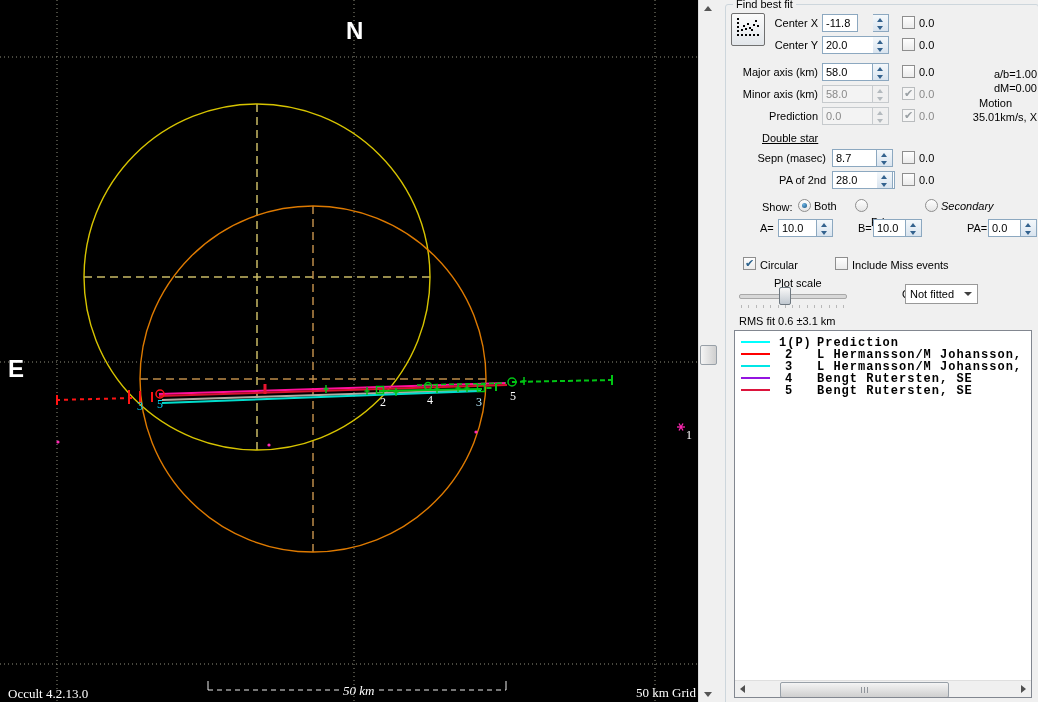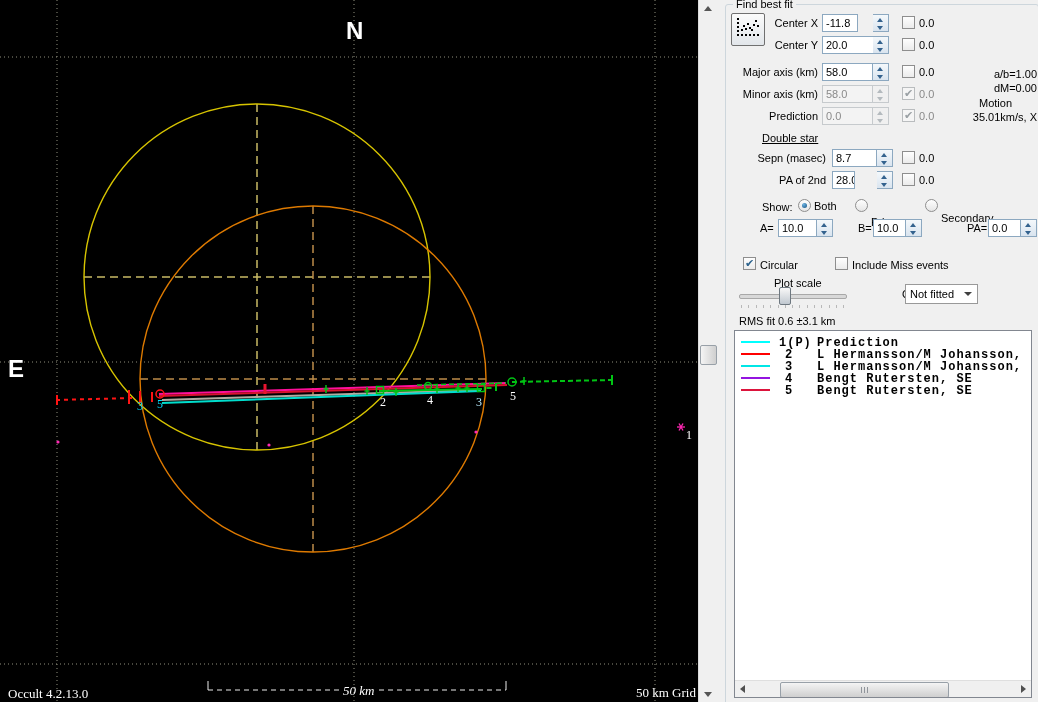--- a/index.html
+++ b/index.html
@@ -261,21 +261,21 @@
           <div class="up" style="top:0">
             <span class="tri"></span>
           </div>
           <div class="dn" style="bottom:0">
             <span class="tri"></span>
           </div>
         </div>
         <div class="cb" style="left: 902px; top: 151px;"></div>
         <div class="lbl" style="left: 919px; top: 152px; color: rgb(0, 0, 0);">0.0</div>
         <div class="lbl lblR" style="left: 700px; top: 174px; width: 126px;">PA of 2nd</div>
-        <div class="txt" style="left: 832px; top: 171px; width: 23px;">28.0</div>
+        <div class="txt" style="left: 832px; top: 171px; width: 63px;">28.0</div>
         <div class="spin" style="left: 877px; top: 171px;">
           <div class="up" style="top:0">
             <span class="tri"></span>
           </div>
           <div class="dn" style="bottom:0">
             <span class="tri"></span>
           </div>
         </div>
         <div class="cb" style="left: 902px; top: 173px;"></div>
         <div class="lbl" style="left: 919px; top: 174px; color: rgb(0, 0, 0);">0.0</div>
@@ -283,21 +283,21 @@
 
     <div class="lbl" style="left:762px;top:201px;">Show:</div>
     <div id="showrow">
         <div class="radio" style="left: 798px; top: 199px;">
           <span class="dot"></span>
         </div>
         <div class="lbl" style="left: 814px; top: 200px;">Both</div>
         <div class="radio" style="left: 855px; top: 199px;"></div>
         <div class="lbl" style="left: 871px; top: 216px;">Primary</div>
         <div class="radio" style="left: 925px; top: 199px;"></div>
-        <div class="lbl" style="left: 941px; top: 212px;">Secondary</div>
+        <div class="lbl" style="left: 941px; top: 200px; font-style: italic;">Secondary</div>
       </div>
     <div id="abparow">
         <div class="lbl" style="left: 760px; top: 222px;">A=</div>
         <div class="txt" style="left: 778px; top: 219px; width: 39px;">10.0</div>
         <div class="spin" style="left: 817px; top: 219px;">
           <div class="up" style="top:0">
             <span class="tri"></span>
           </div>
           <div class="dn" style="bottom:0">
             <span class="tri"></span>

